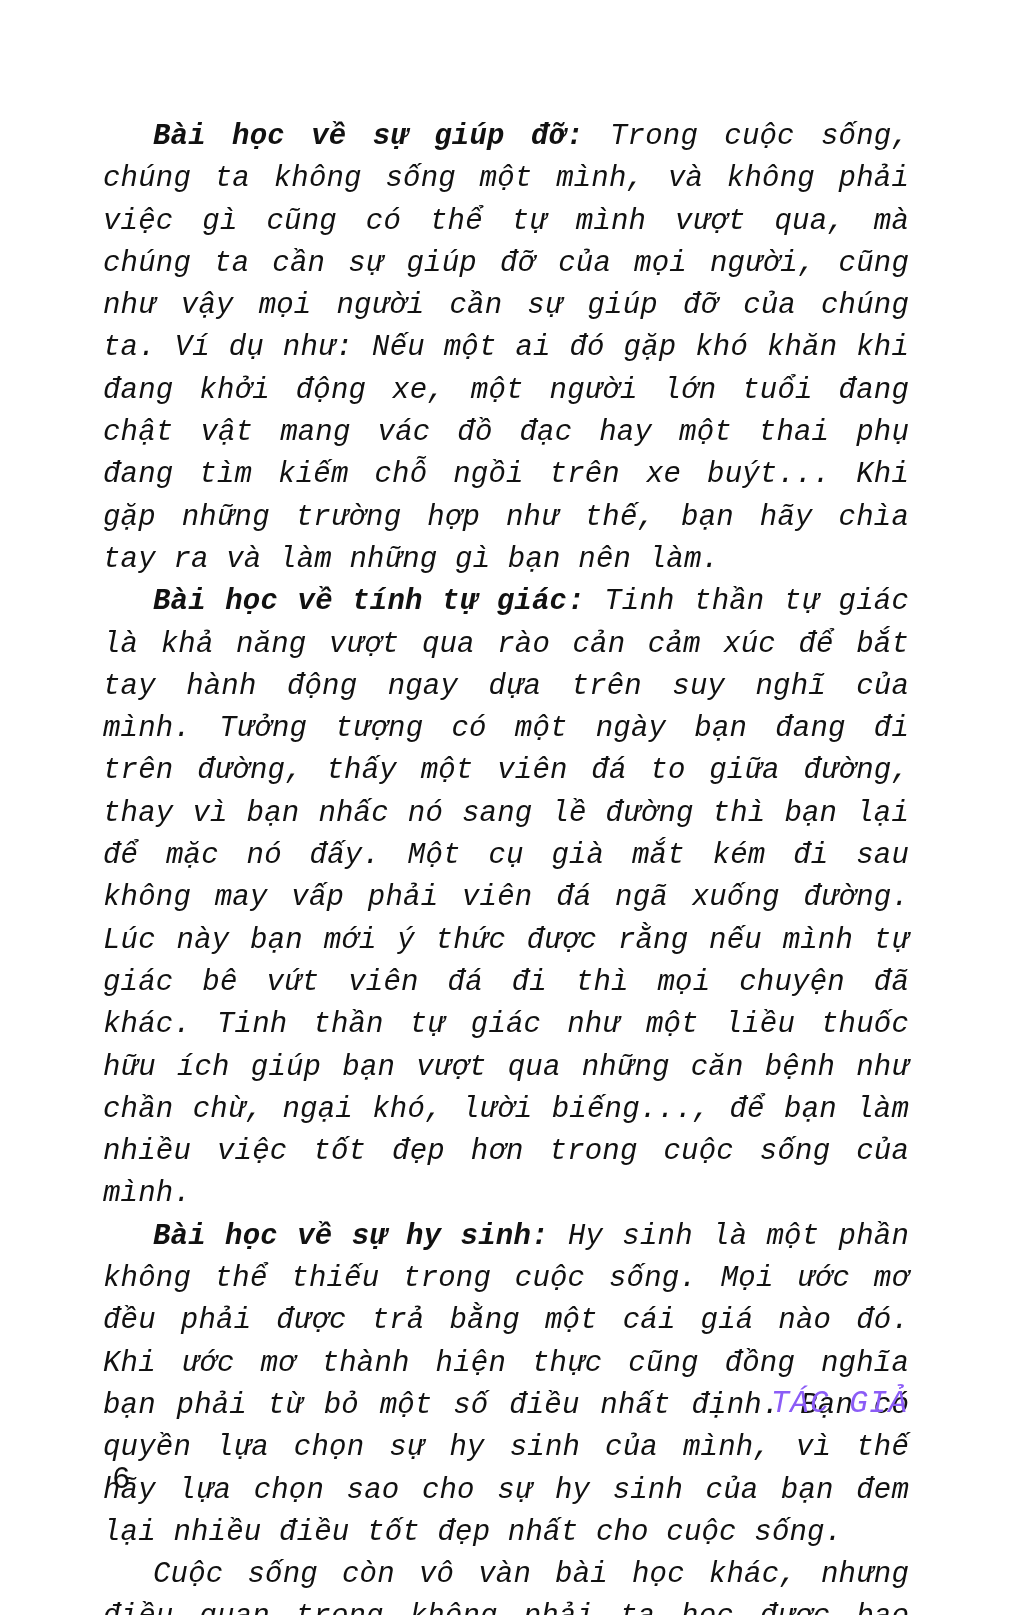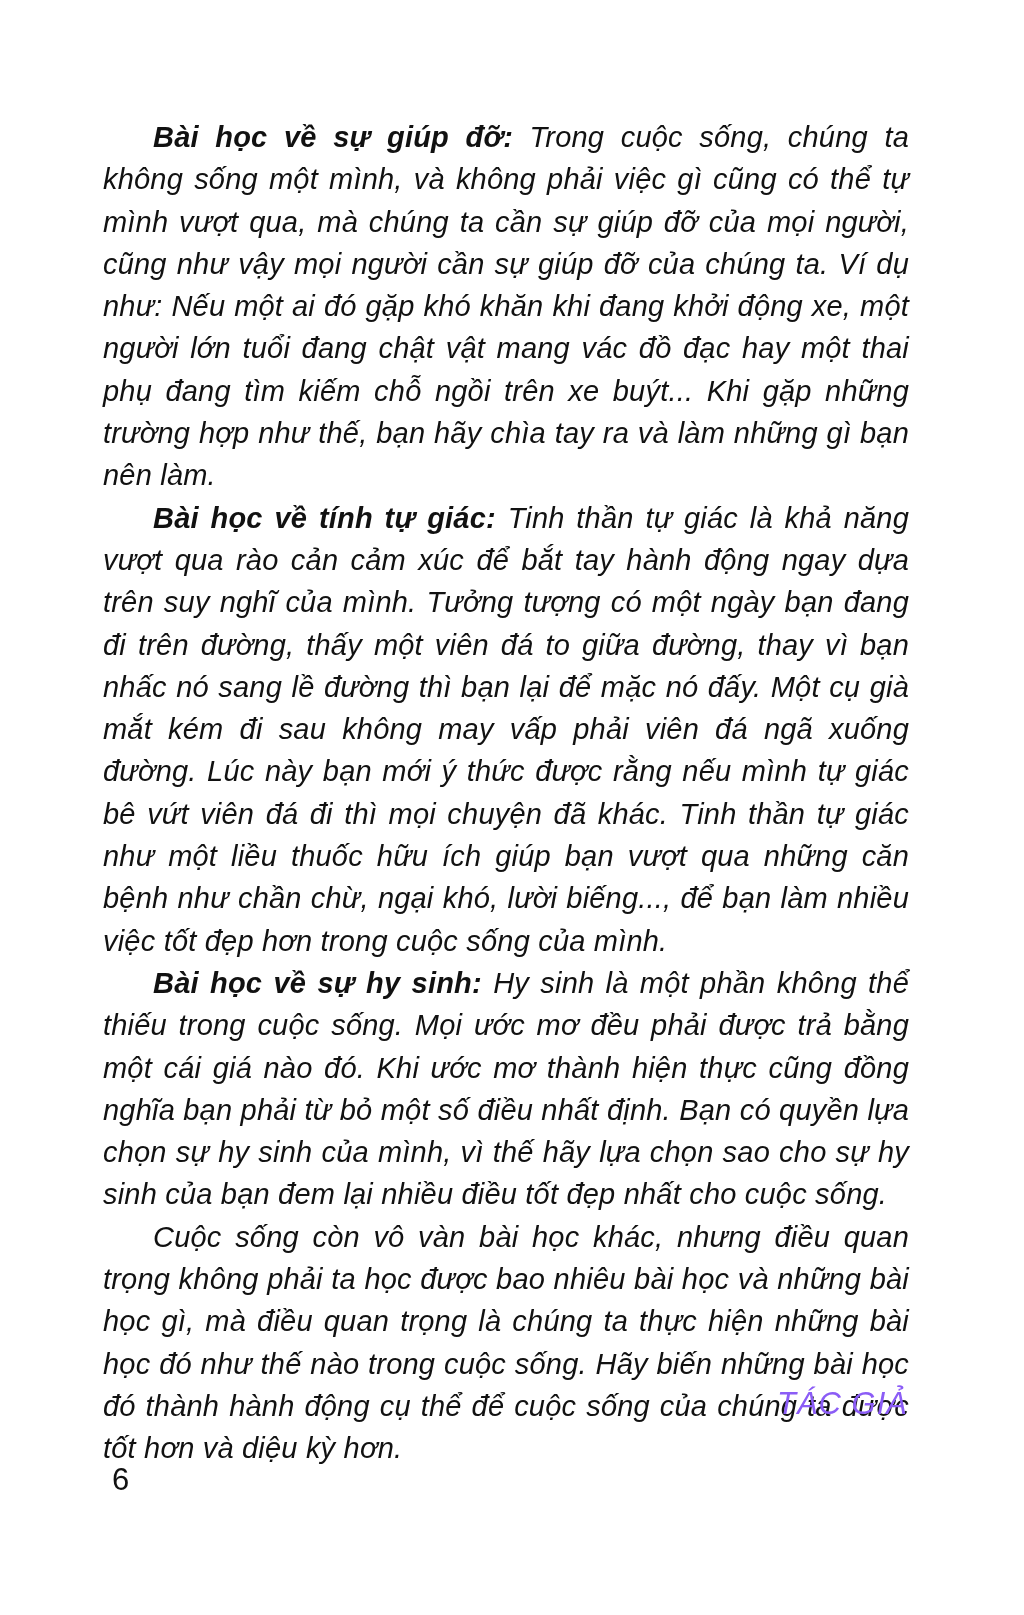--- a/index.html
+++ b/index.html
@@ -6,21 +6,21 @@
     margin: 0;
     padding: 0;
     background: #ffffff;
   }
   .page {
     position: relative;
     width: 1024px;
     height: 1615px;
     background: #ffffff;
     overflow: hidden;
-    font-family: Liberation Sans, sans-serif;
+    font-family: Liberation Mono, monospace;
     color: #111111;
   }
   .text-block {
     position: absolute;
     left: 103px;
     top: 116px;
     width: 806px;
   }
   .para {
     margin: 0;

